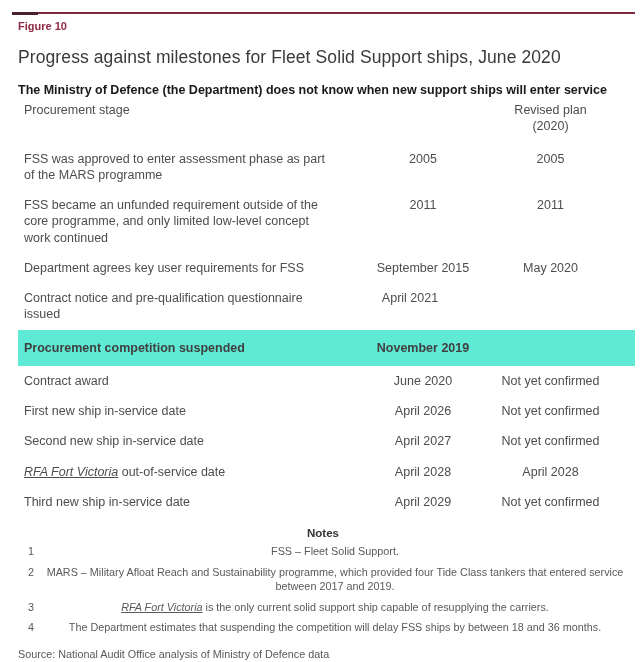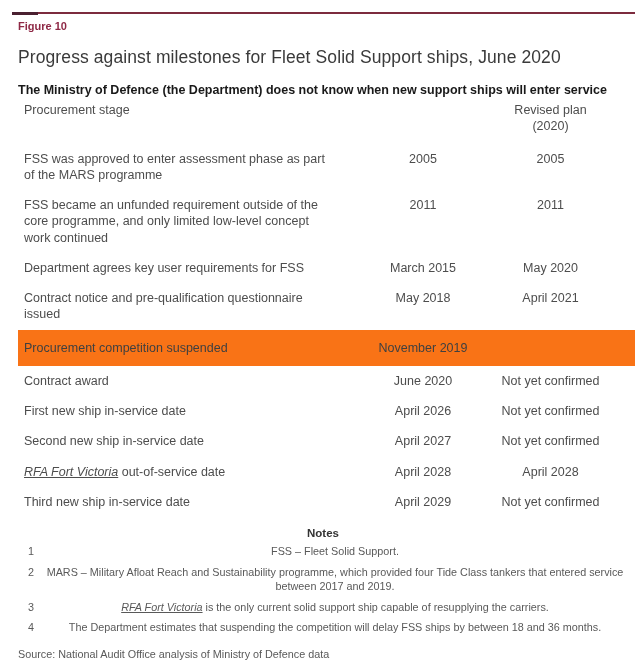--- a/index.html
+++ b/index.html
@@ -70,22 +70,22 @@
     padding: 7px 0;
     text-align: center;
     line-height: 1.3;
   }
   .t-row .c-revised { padding-right: 26px; }
   .t-head .c-stage, .t-head .c-original, .t-head .c-revised {
     padding-top: 4px;
     padding-bottom: 9px;
   }
   .t-row.highlight {
-    background: #f97316;
-    font-weight: normal;
+    background: #5eead4;
+    font-weight: bold;
     color: #404040;
   }
   .t-row.highlight .c-stage { padding-top: 10px; padding-bottom: 10px; }
   .t-row.highlight .c-original { padding-top: 10px; padding-bottom: 10px; }
   .ital { font-style: italic; text-decoration: underline; }
 
   .notes {
     margin-top: 10px;
     width: 610px;
     text-align: center;
@@ -142,27 +142,26 @@
     </div>
 
     <div class="t-row">
       <div class="c-stage"><span class="ital"></span><span>FSS became an unfunded requirement outside of the core programme, and only limited low-level concept work continued</span></div>
       <div class="c-original">2011</div>
       <div class="c-revised">2011</div>
     </div>
 
     <div class="t-row">
       <div class="c-stage"><span class="ital"></span><span>Department agrees key user requirements for FSS</span></div>
-      <div class="c-original">March 2015</div>
+      <div class="c-original">September 2015</div>
       <div class="c-revised">May 2020</div>
     </div>
 
     <div class="t-row">
       <div class="c-stage"><span class="ital"></span><span>Contract notice and pre-qualification questionnaire issued</span></div>
-      <div class="c-original">May 2018</div>
       <div class="c-revised">April 2021</div>
     </div>
 
     <div class="t-row highlight">
       <div class="c-stage"><span class="ital"></span><span>Procurement competition suspended</span></div>
       <div class="c-original">November 2019</div>
       <div class="c-revised"></div>
     </div>
 
     <div class="t-row">

